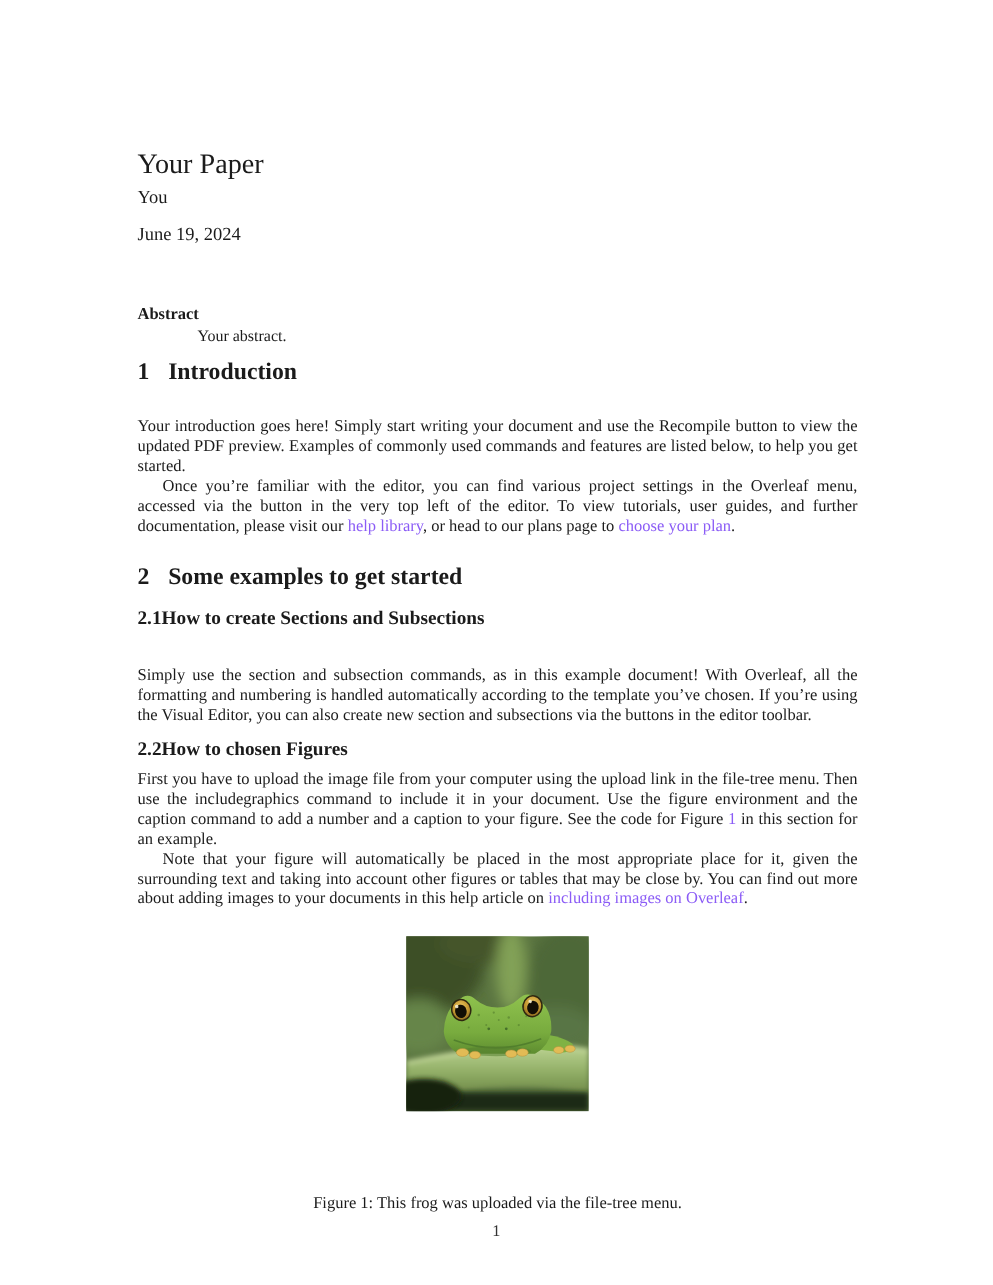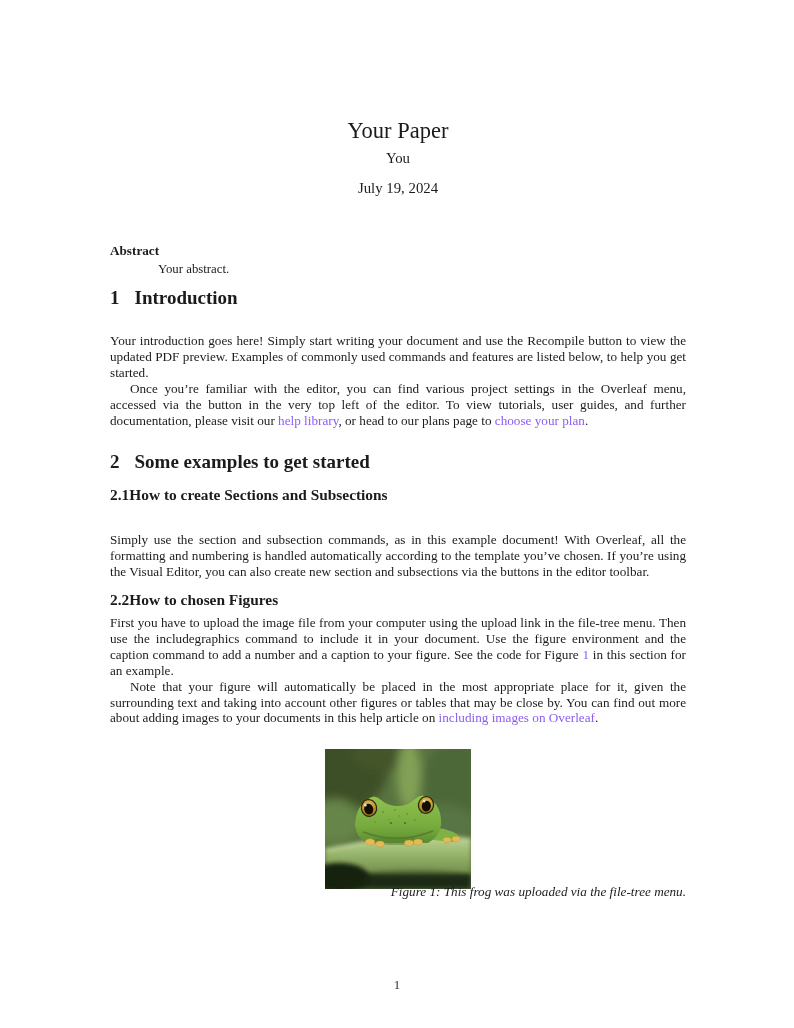--- a/index.html
+++ b/index.html
@@ -13,21 +13,21 @@
     overflow: hidden;
   }
   .content {
     position: absolute;
     left: 110px;
     width: 576px;
   }
   .abs { position: absolute; left: 0; right: 0; }
 
   
-  .title-block { top: 117px; text-align: center; }
+  .title-block { top: 117px; }
   .paper-title { font-size: 22.5px; line-height: 27px; font-weight: 400; }
   .paper-author { font-size: 14.8px; margin-top: 6px; }
   .paper-date { font-size: 14.8px; margin-top: 13px; }
 
   
   .abstract-heading { top: 243px; text-align: left; font-weight: 700; font-size: 13.2px; }
   .abstract-body { top: 262px; padding-left: 48px; padding-right: 40px; font-size: 12.8px; }
 
   
   .sec-head { font-weight: 700; font-size: 19px; line-height: 23px; }
@@ -49,42 +49,42 @@
     text-align: justify;
     margin: 0;
   }
   .para.indent { text-indent: 20px; }
 
   a.link { color: #8b5cf6; text-decoration: none; cursor: pointer; }
 
   
   .figure-wrap { top: 749px; text-align: center; }
   .figure-image { display: inline-block; width: 146px; height: 140px; }
-  .figure-caption { top: 884px; text-align: right; font-size: 13.2px; font-style: italic; }
+  .figure-caption { top: 954px; text-align: center; font-size: 13.2px; }
 
   
   .page-number {
     position: absolute;
     top: 977px;
     left: 0; right: 0;
     text-align: center;
     font-size: 13px;
     color: #333333;
   }
 </style>
 </head>
 <body>
 
 <div class="page">
   <div class="content">
 
     <div class="abs title-block">
       <div class="paper-title">Your Paper</div>
       <div class="paper-author">You</div>
-      <div class="paper-date">July 19, 2024</div>
+      <div class="paper-date">June 19, 2024</div>
     </div>
 
     <div class="abs abstract-heading">Abstract</div>
     <div class="abs abstract-body">Your abstract.</div>
 
     <div class="abs sec-head h-sec1">
       <span class="sec-num">1</span><span>Introduction</span>
     </div>
     <div class="abs b-intro">
       <p class="para"><span>Your introduction goes here! Simply start writing your document and use the Recompile button to view the updated PDF preview. Examples of commonly used commands and features are listed below, to help you get started.</span></p>

